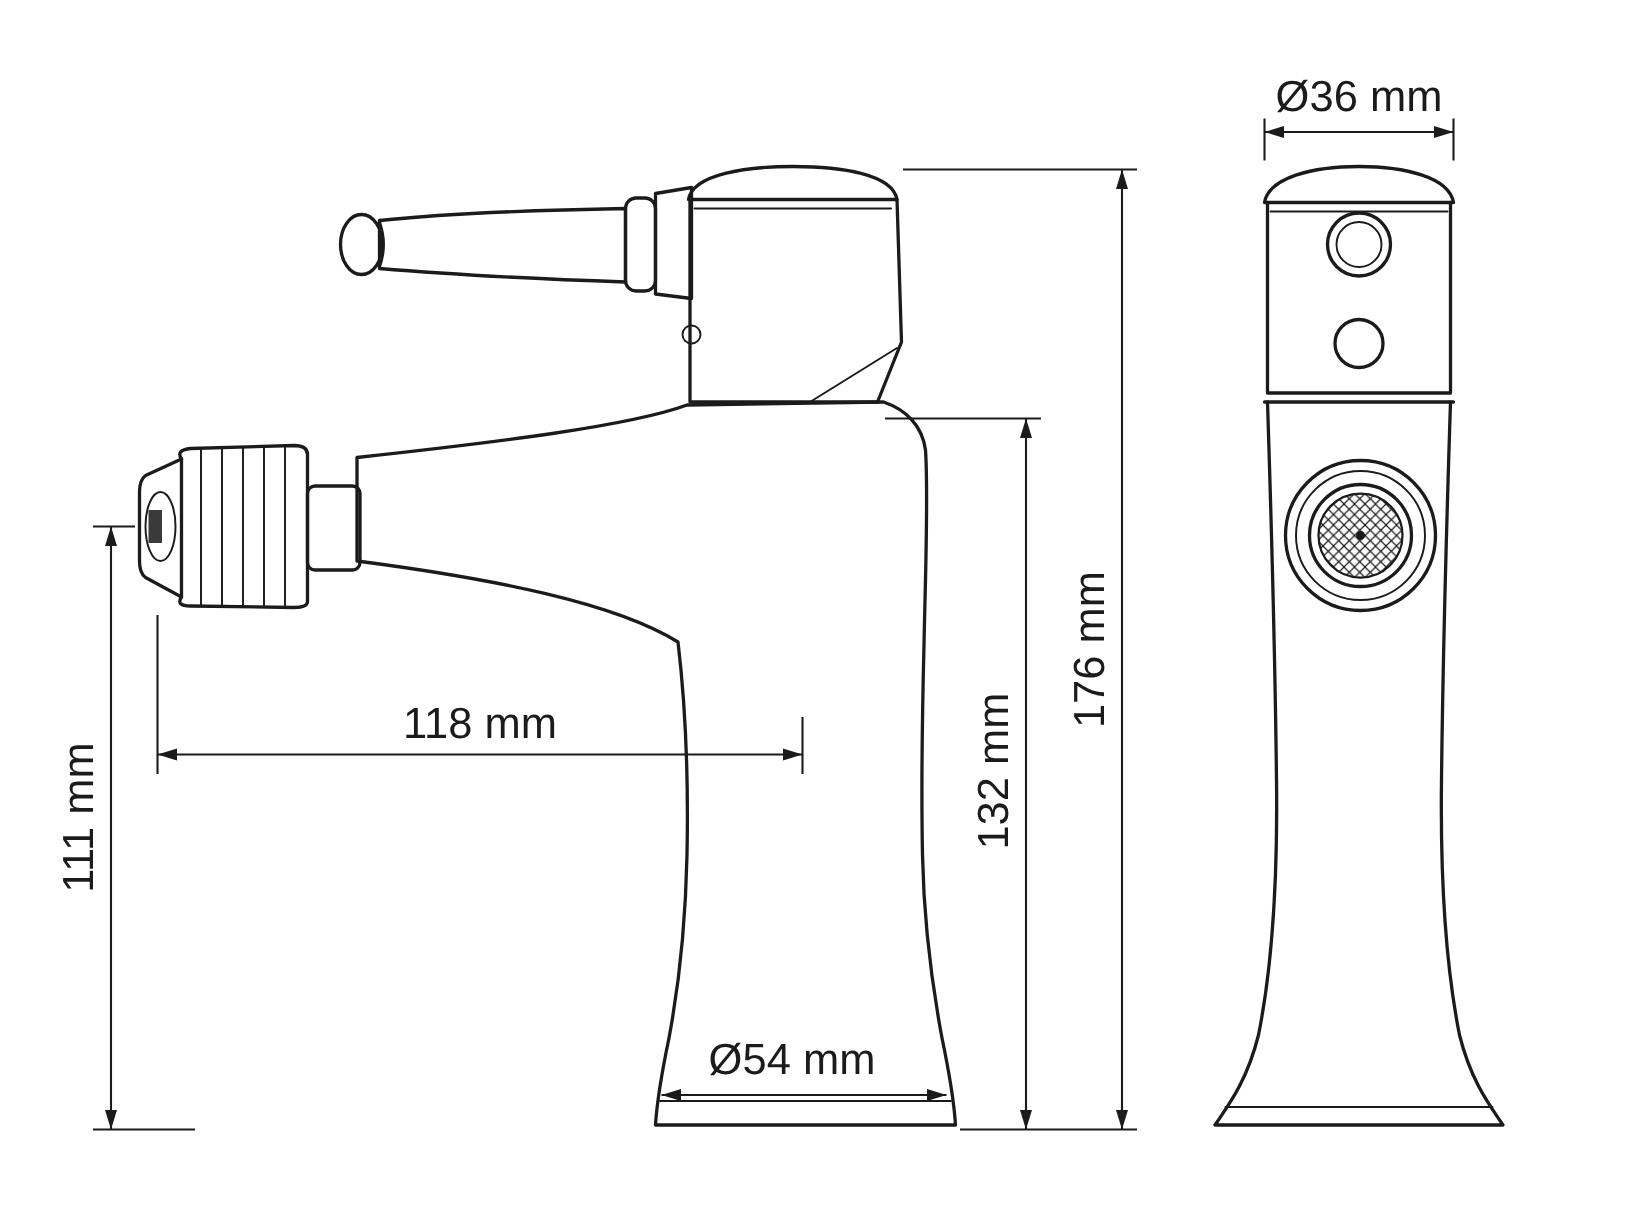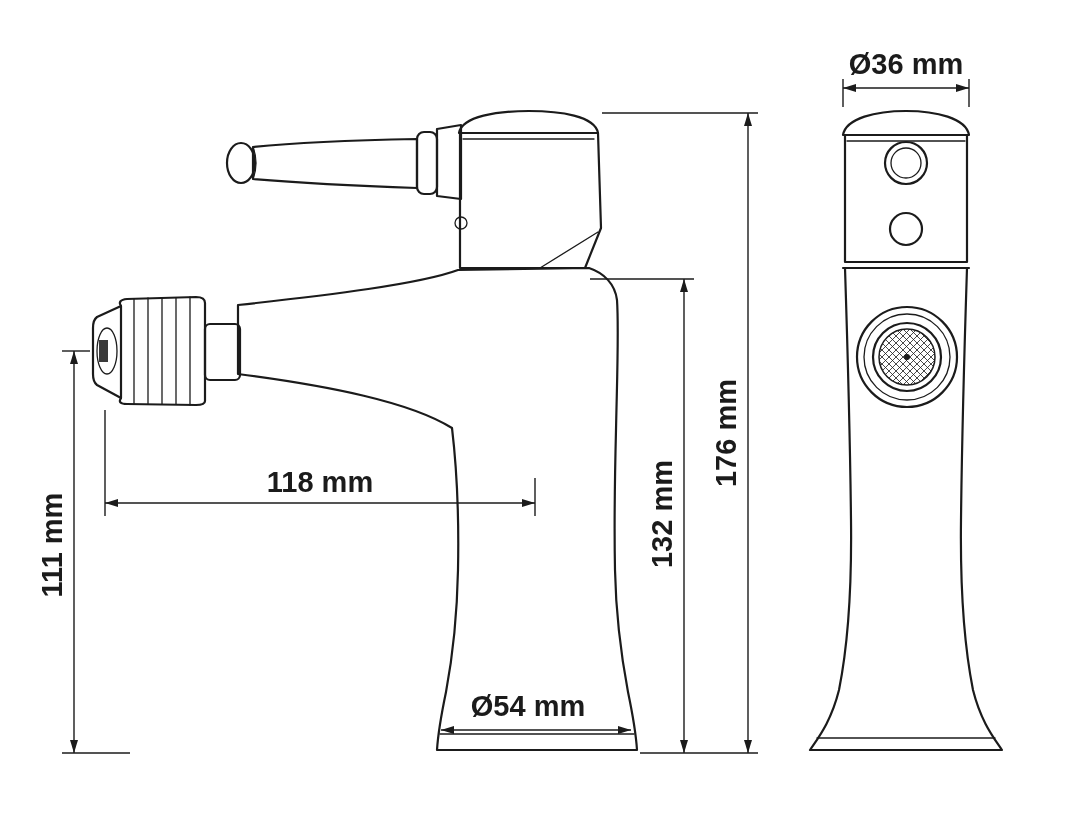--- a/index.html
+++ b/index.html
@@ -6,21 +6,20 @@
     margin: 0;
     padding: 0;
     background: #ffffff;
   }
   .canvas {
     position: relative;
     width: 1084px;
     height: 813px;
     background: #ffffff;
     overflow: hidden;
-    font-weight: bold;
   }
   svg { display: block; }
   .outline {
     fill: none;
     stroke: #1b1b1b;
     stroke-width: 2.2;
     stroke-linecap: round;
     stroke-linejoin: round;
   }
   .detail {

